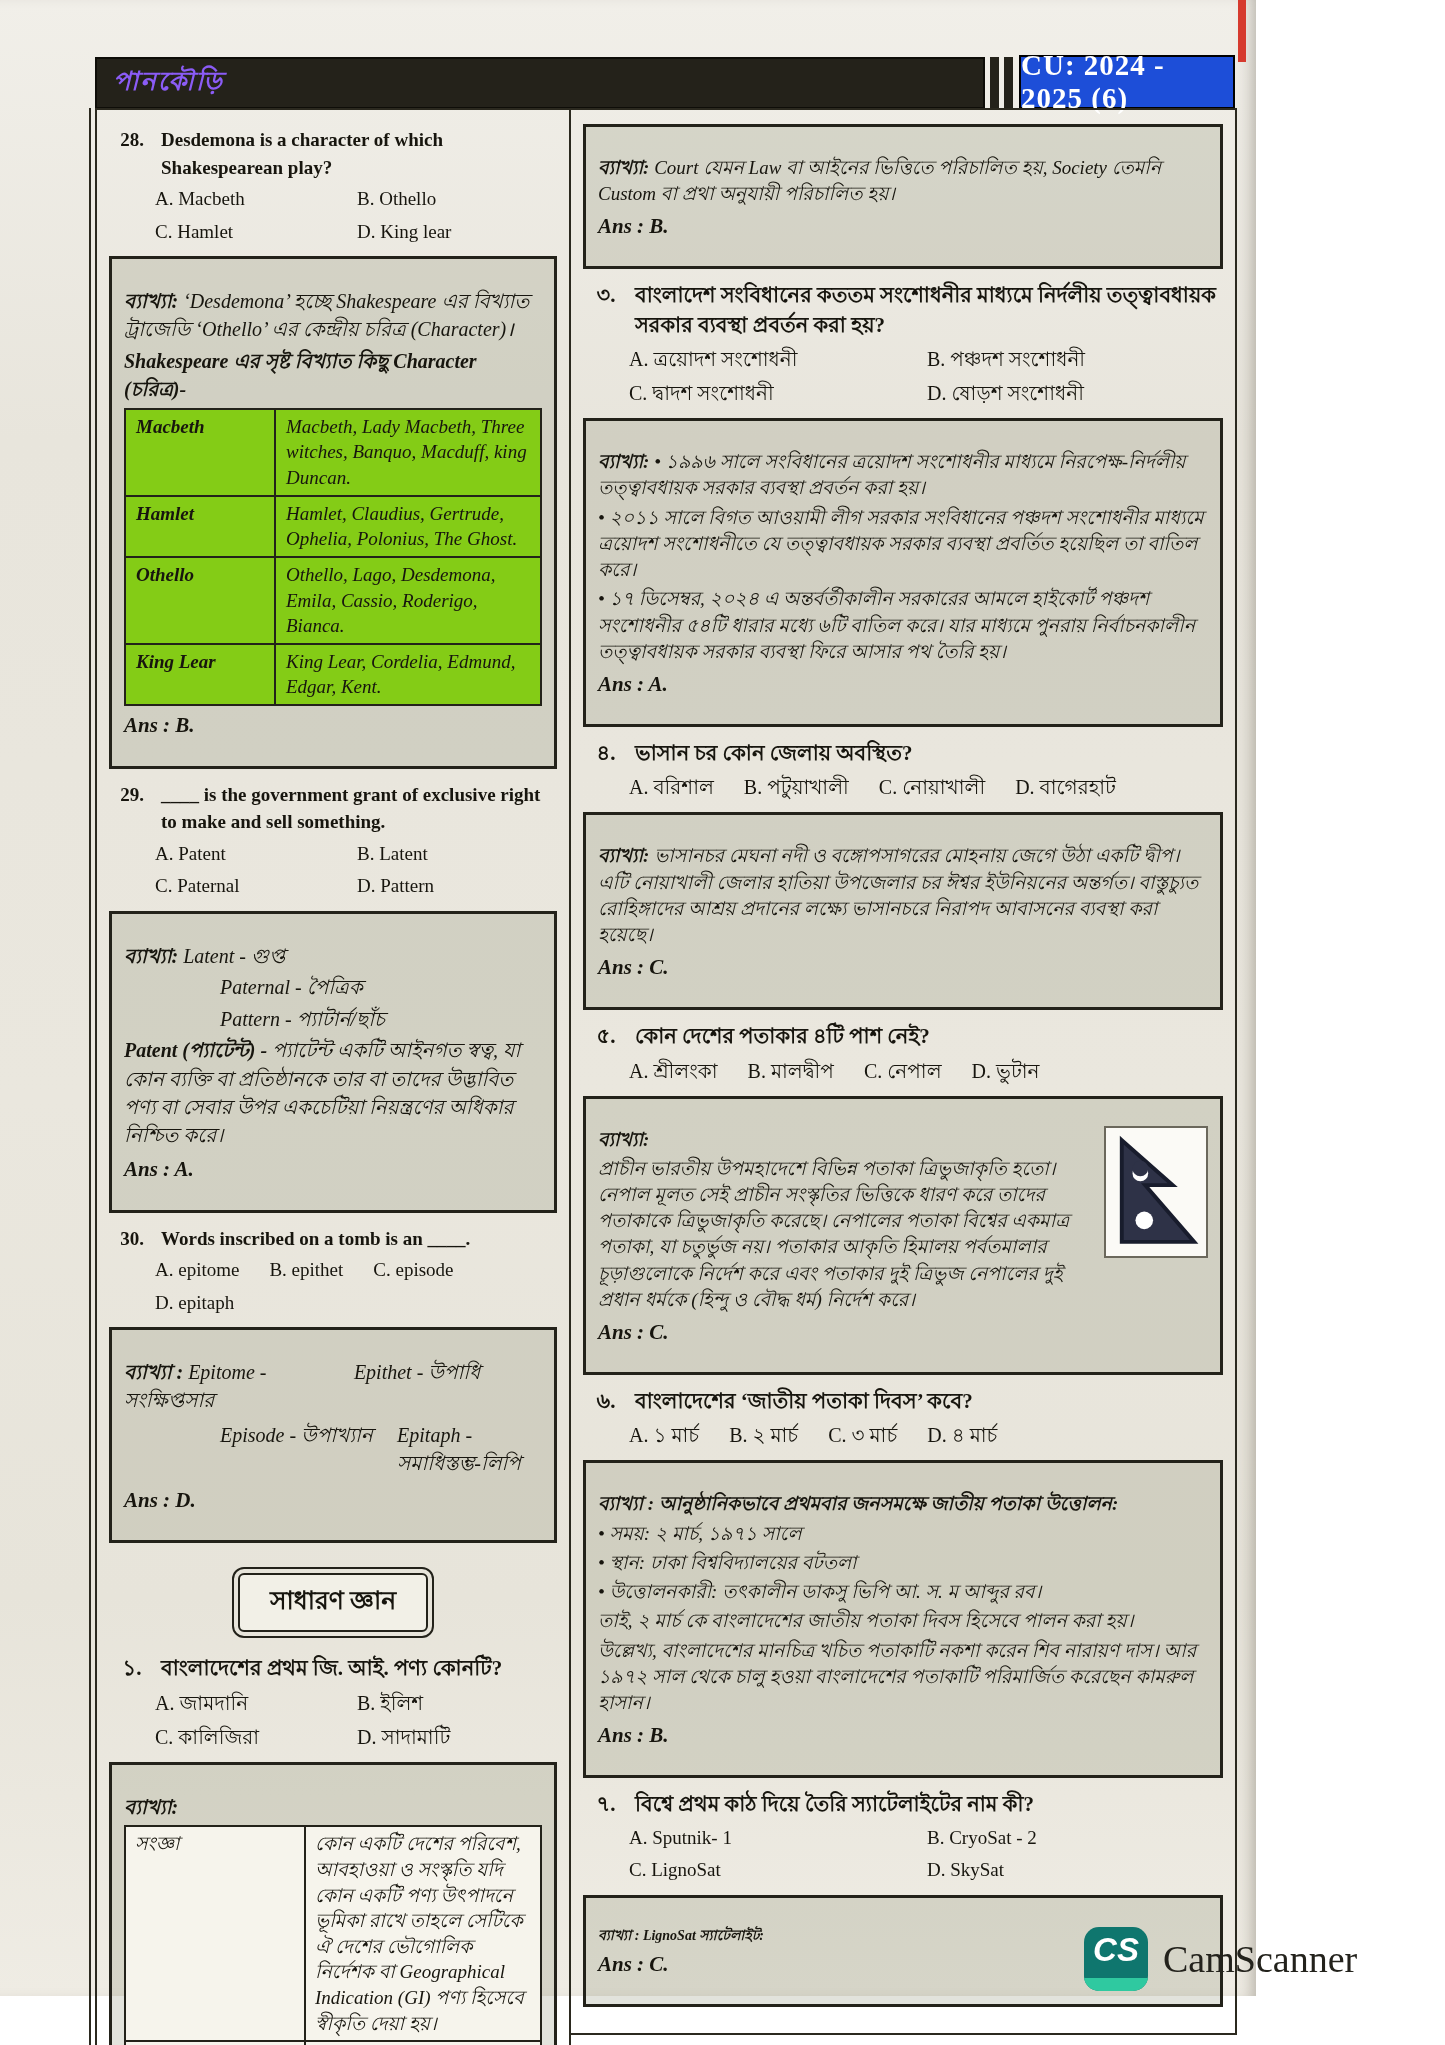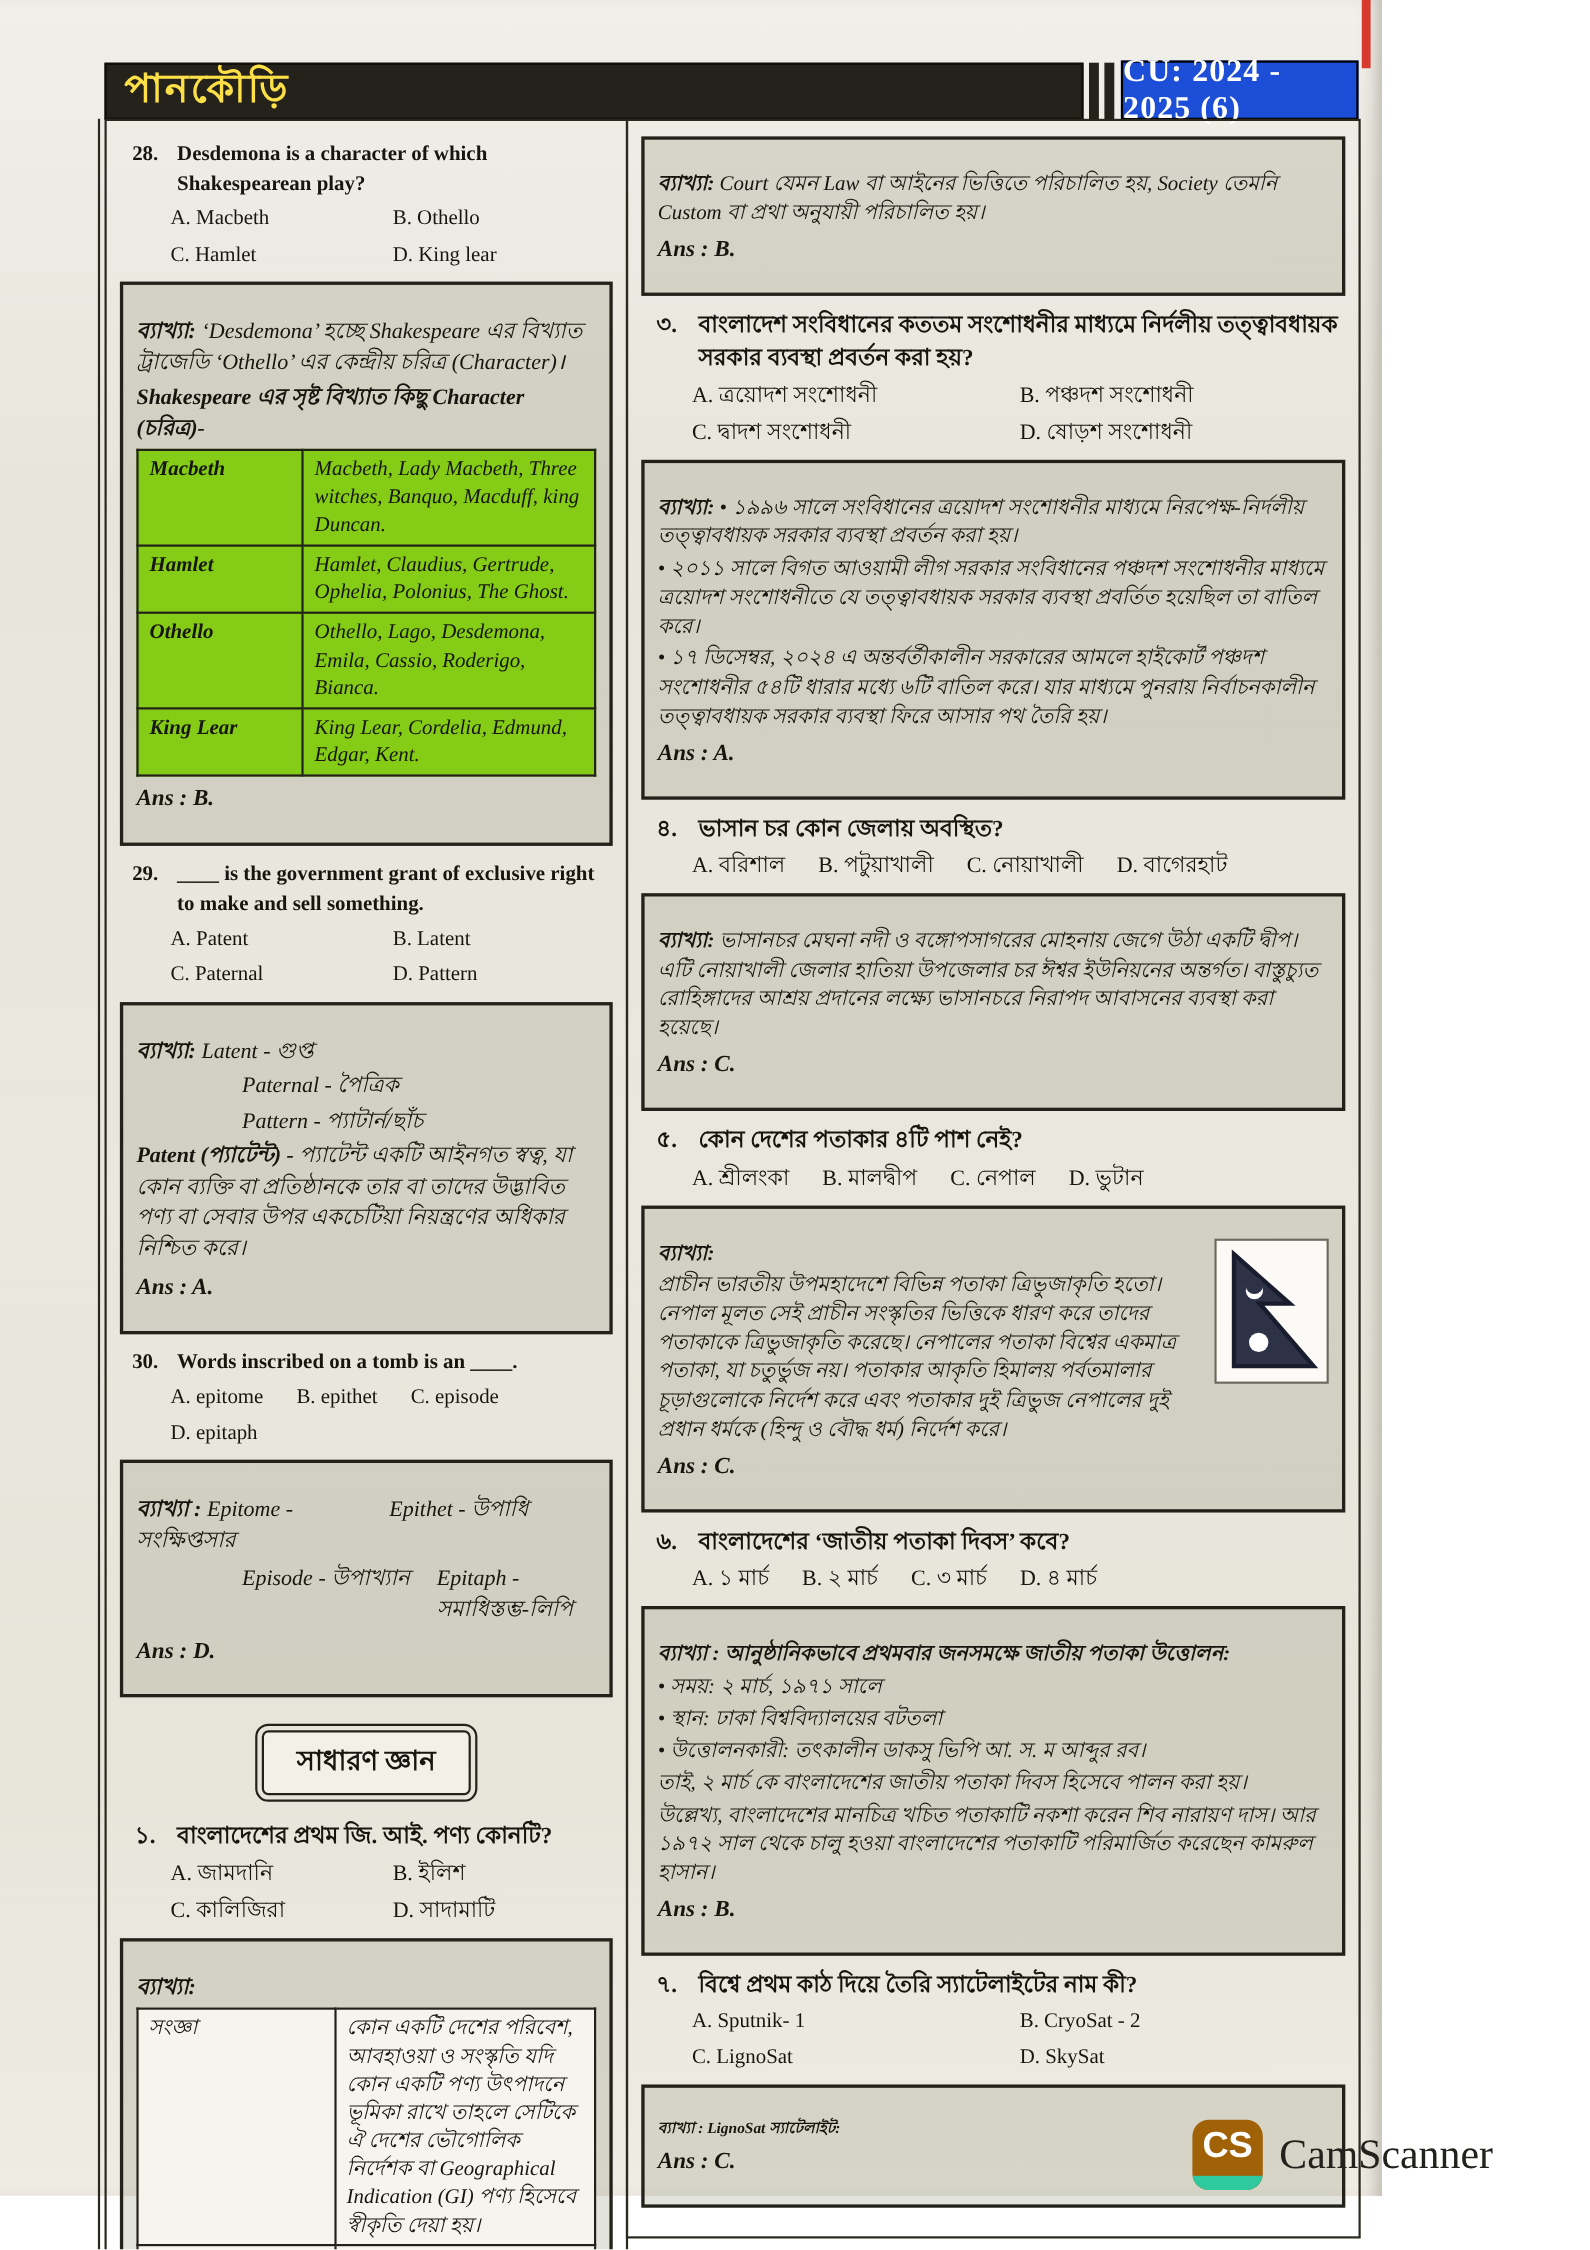--- a/index.html
+++ b/index.html
@@ -6,21 +6,21 @@
   .stage{position:relative;width:1445px;height:2045px;background:#ffffff;overflow:hidden;
          font-family:"Liberation Serif",serif;color:#17150e;}
   .paper{position:absolute;left:0;top:0;width:1256px;height:1996px;
          background:linear-gradient(180deg,#f1efe9 0%,#e8e5dc 22%,#eae7de 55%,#e7e4da 80%,#efece4 100%);
          box-shadow:inset -14px 0 18px -12px rgba(90,85,70,.45);}
   .red-tick{position:absolute;left:1238px;top:0;width:8px;height:62px;background:#d63a2e;}
 
   
   .hbar{position:absolute;left:95px;top:57px;width:890px;height:52px;background:#24221a;
         border:2px solid #0e0d08;display:flex;align-items:center;box-sizing:border-box;}
-  .logo{color:#fde047;font-size:36px;font-weight:bold;padding-left:16px;letter-spacing:2px;}
+  .logo{color:#8b5cf6;font-size:26px;font-weight:bold;font-style:italic;padding-left:16px;letter-spacing:2px;}
   .hstrip{position:absolute;top:57px;width:9px;height:52px;background:#24221a;}
   .cu-box{position:absolute;left:1019px;top:55px;width:216px;height:54px;background:#1d4ed8;
           border:2px solid #000;color:#fff;display:flex;align-items:center;justify-content:center;
           font-weight:bold;font-size:29px;box-sizing:border-box;letter-spacing:1px;}
 
   
   .col{position:absolute;top:108px;box-sizing:border-box;border:2px solid #2b291f;padding:6px 10px 14px 10px;}
   .col-left{left:95px;width:476px;min-height:1560px;}
   .col-left::before{content:"";position:absolute;left:-8px;top:-2px;bottom:-2px;width:2px;background:#2b291f;}
   .col-right{left:569px;width:668px;min-height:1350px;}
@@ -59,21 +59,21 @@
 
   .flagbox{float:right;width:100px;height:128px;background:#fbfaf6;border:2px solid #6b685c;
            margin:2px 0 8px 12px;display:flex;align-items:center;justify-content:center;}
 
   .two-col-gloss{display:flex;}
   .two-col-gloss .g-l{width:55%;}
   .two-col-gloss .g-r{width:45%;}
 
   
   .cam{position:absolute;left:1084px;top:1927px;display:flex;align-items:center;gap:15px;}
-  .cam-icon{width:64px;height:64px;border-radius:15px;background:#a16207;position:relative;overflow:hidden;}
+  .cam-icon{width:64px;height:64px;border-radius:15px;background:#0f766e;position:relative;overflow:hidden;font-style:italic;}
   .cam-icon .cs{position:absolute;top:4px;left:0;right:0;text-align:center;color:#fff;
                 font-family:"Liberation Sans",sans-serif;font-weight:bold;font-size:33px;}
   .cam-icon .teal{position:absolute;bottom:0;left:0;right:0;height:13px;background:#2fc9a0;}
   .cam-label{font-size:38px;color:#23221c;}
 </style>
 </head>
 <body>
 
 <div class="stage">
   <div class="paper"></div>

